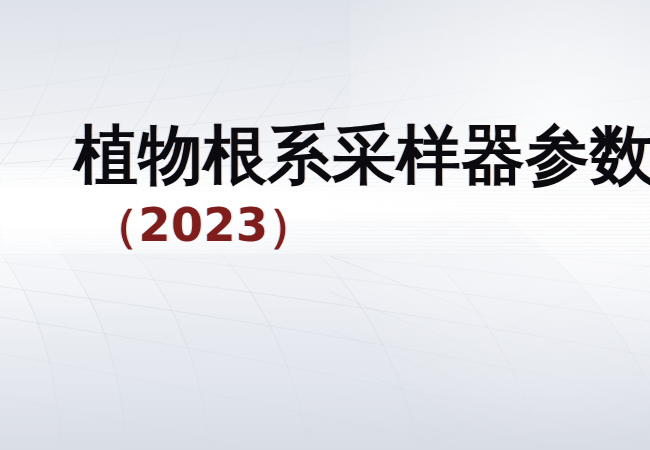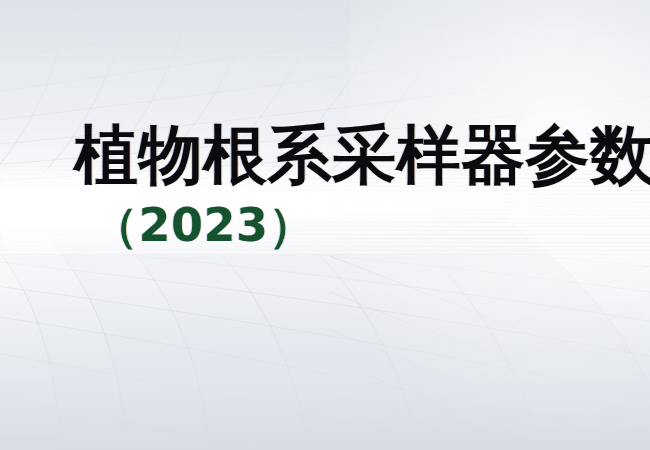--- a/index.html
+++ b/index.html
@@ -139,21 +139,21 @@
   }
   .title-sub {
     position: absolute;
     left: 92px;
     top: 198px;
     font-family: "DejaVu Sans", "Liberation Sans", sans-serif;
     font-size: 46px;
     font-weight: 700;
     line-height: 1.18;
     letter-spacing: 0.5px;
-    color: #14532d;
+    color: #7f1d1d;
     white-space: nowrap;
     text-shadow:
       0 1px 0 rgba(255,255,255,0.35),
       1px 0 0 rgba(190,120,60,0.26),
       -1px 0 0 rgba(60,80,180,0.20);
   }
 </style>
 </head>
 <body>
 

